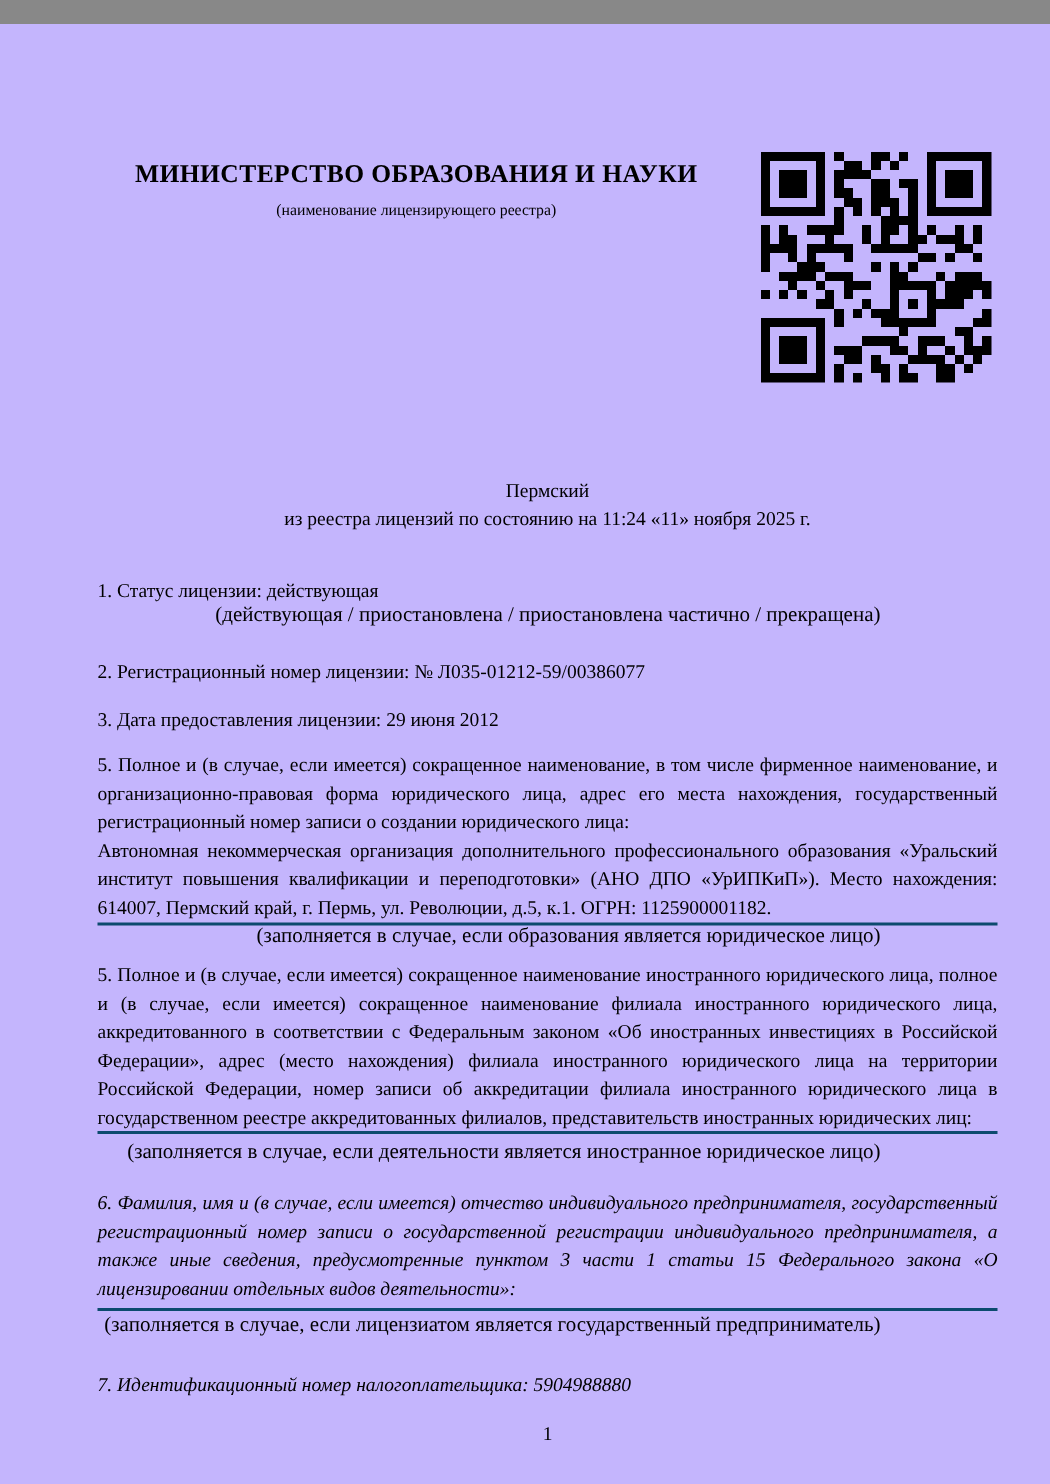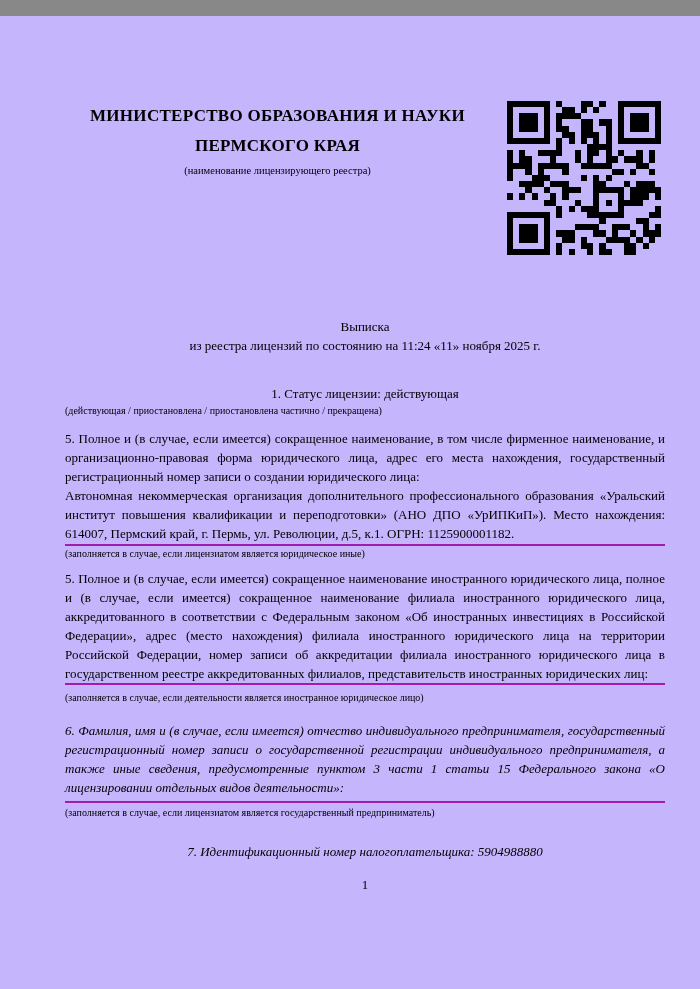--- a/index.html
+++ b/index.html
@@ -45,30 +45,29 @@
   }
   .doc-title {
     margin-top: 62px;
     text-align: center;
     font-size: 13px;
     line-height: 19px;
   }
   .item {
     font-size: 13px;
     line-height: 19px;
-    text-align: center;
   }
   .justify { text-align: justify; }
   .caption {
-    font-size: 10px;
+    font-size: 14px;
     line-height: 14px;
-    text-align: left;
+    text-align: right;
     padding-right: 78px;
   }
-  .ruled { border-bottom: 2px solid #a21caf; }
+  .ruled { border-bottom: 2px solid #0c4a6e; }
   #item1   { margin-top: 29px; }
   #caption1{ margin-top: 1px; }
   #item2   { margin-top: 20px; }
   #item3   { margin-top: 13px; }
   #item4   { margin-top: 11px; }
   #value4  { margin-top: 0; padding-bottom: 1px; }
   #caption4{ margin-top: 1px; }
   #item5   { margin-top: 8px; }
   #blank5  { height: 2px; }
   #caption5{ margin-top: 6px; }
@@ -85,21 +84,20 @@
 </style>
 </head>
 <body>
 
 <div class="page">
 
   <div class="header-row">
     <div class="ministry">
       <div class="ministry-name">
         <div>МИНИСТЕРСТВО ОБРАЗОВАНИЯ И НАУКИ</div>
-        <div>ПЕРМСКОГО КРАЯ</div>
       </div>
       <div class="small-caption">(наименование лицензирующего реестра)</div>
     </div>
     <div class="qr"><svg viewBox="0 0 25 25" width="154" height="154" shape-rendering="crispEdges">
           <g fill="#000000">
             <rect x="0" y="0" width="1" height="1"></rect>
             <rect x="1" y="0" width="1" height="1"></rect>
             <rect x="2" y="0" width="1" height="1"></rect>
             <rect x="3" y="0" width="1" height="1"></rect>
             <rect x="4" y="0" width="1" height="1"></rect>
@@ -398,32 +396,34 @@
             <rect x="13" y="24" width="1" height="1"></rect>
             <rect x="15" y="24" width="1" height="1"></rect>
             <rect x="16" y="24" width="1" height="1"></rect>
             <rect x="19" y="24" width="1" height="1"></rect>
             <rect x="20" y="24" width="1" height="1"></rect>
           </g>
         </svg></div>
   </div>
 
   <div class="doc-title">
-    <div>Выписка</div>
+    <div>Пермский</div>
     <div>из реестра лицензий по состоянию на 11:24 «11» ноября 2025 г.</div>
   </div>
 
   <p class="item" id="item1">1. Статус лицензии: действующая</p>
   <div class="caption" id="caption1">(действующая / приостановлена / приостановлена частично / прекращена)</div>
 
-
+  <p class="item" id="item2">2. Регистрационный номер лицензии: № Л035-01212-59/00386077</p>
+
+  <p class="item" id="item3">3. Дата предоставления лицензии: 29 июня 2012</p>
 
   <p class="item justify" id="item4">5. Полное и (в случае, если имеется) сокращенное наименование, в том числе фирменное наименование, и организационно-правовая форма юридического лица, адрес его места нахождения, государственный регистрационный номер записи о создании юридического лица:</p>
   <div class="item justify ruled" id="value4">Автономная некоммерческая организация дополнительного профессионального образования «Уральский институт повышения квалификации и переподготовки» (АНО ДПО «УрИПКиП»). Место нахождения: 614007, Пермский край, г. Пермь, ул. Революции, д.5, к.1. ОГРН: 1125900001182.</div>
-  <div class="caption" id="caption4">(заполняется в случае, если лицензиатом является юридическое иные)</div>
+  <div class="caption" id="caption4">(заполняется в случае, если образования является юридическое лицо)</div>
 
   <p class="item justify" id="item5">5. Полное и (в случае, если имеется) сокращенное наименование иностранного юридического лица, полное и (в случае, если имеется) сокращенное наименование филиала иностранного юридического лица, аккредитованного в соответствии с Федеральным законом «Об иностранных инвестициях в Российской Федерации», адрес (место нахождения) филиала иностранного юридического лица на территории Российской Федерации, номер записи об аккредитации филиала иностранного юридического лица в государственном реестре аккредитованных филиалов, представительств иностранных юридических лиц:</p>
   <div class="ruled" id="blank5"></div>
   <div class="caption" id="caption5">(заполняется в случае, если деятельности является иностранное юридическое лицо)</div>
 
   <p class="item justify" id="item6">6. Фамилия, имя и (в случае, если имеется) отчество индивидуального предпринимателя, государственный регистрационный номер записи о государственной регистрации индивидуального предпринимателя, а также иные сведения, предусмотренные пунктом 3 части 1 статьи 15 Федерального закона «О лицензировании отдельных видов деятельности»:</p>
   <div class="ruled" id="blank6"></div>
   <div class="caption" id="caption6">(заполняется в случае, если лицензиатом является государственный предприниматель)</div>
 
   <p class="item" id="item7">7. Идентификационный номер налогоплательщика: 5904988880</p>

